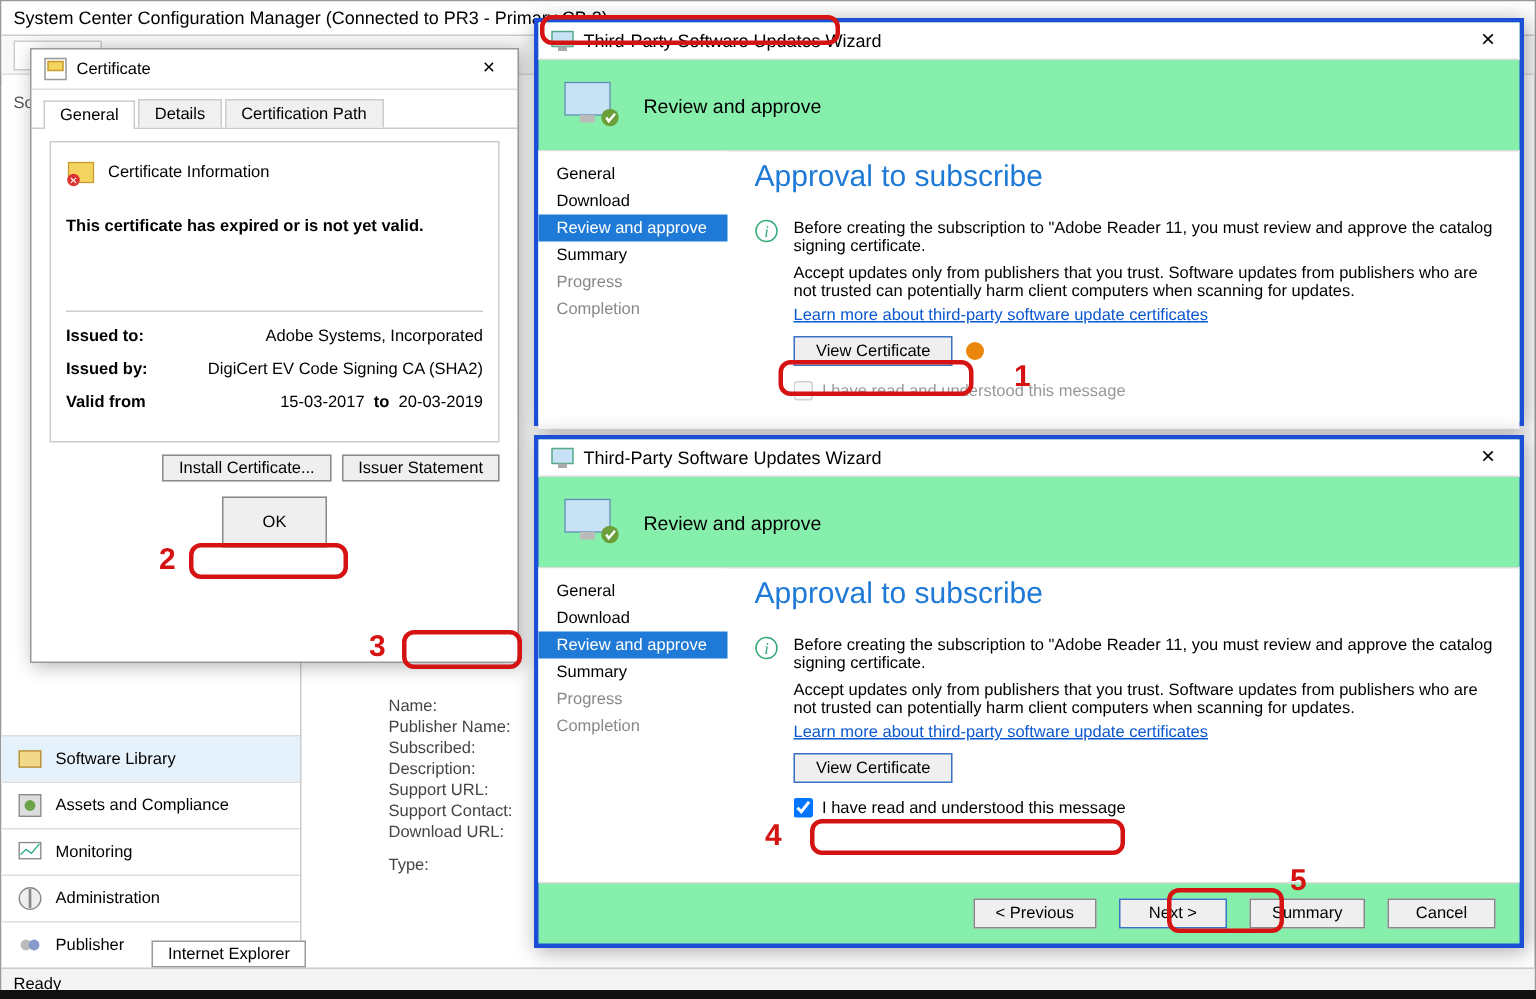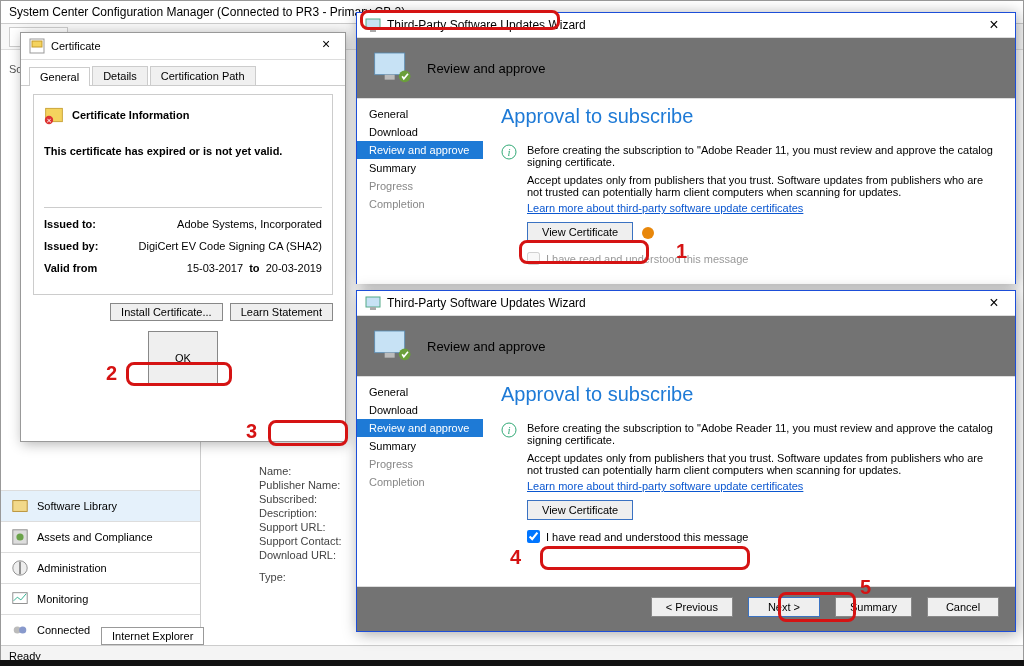--- a/index.html
+++ b/index.html
@@ -73,36 +73,36 @@
   padding:3px 10px; border:1px solid #ccc; border-bottom:none; margin-right:2px;
   background:#f0f0f0; font-size:11px;
 }
 .tab-bar .tab.active { background:#fff; position:relative; top:1px; }
 .cert-content { padding:8px 12px; }
 .cert-info-block {
   border:1px solid #ccc; padding:10px; margin-bottom:8px;
 }
 .cert-info-header { display:flex; align-items:center; gap:8px; margin-bottom:10px; }
 .cert-warn-icon { width:20px; height:20px; }
-.cert-info-title { font-weight:bold; }
+.cert-info-title { font-weight:normal; }
 .cert-expired { font-weight:bold; margin:20px 0 50px; }
 .cert-fields { border-top:1px solid #ccc; padding-top:10px; }
 .cert-fields .frow { display:flex; margin-bottom:10px; }
 .cert-fields .flabel { width:70px; font-weight:bold; }
 .cert-fields .fval { flex:1;text-align:right; }
 .cert-buttons { text-align:right; margin-top:6px; }
 .cert-buttons .btn { border:1px solid #888; background:#efefef; padding:2px 10px; font-size:11px; margin-left:4px; }
 .dlg-ok-row { text-align:center; margin-top:10px; }
-.dlg-ok-row .btn { border:1px solid #888; background:#efefef; padding:20px 26px; font-size:11px; }
+.dlg-ok-row .btn { border:1px solid #888; background:#efefef; padding:10px 26px; font-size:11px; }
 
 
 .wizard {
   position:absolute;
-  background:#737373;
-  border:1px solid #1d4ed8;
+  background:#86efac;
+  border:3px solid #1d4ed8;
   box-shadow: 2px 2px 14px rgba(0,0,0,.35);
 }
 .wiz-title { display:flex; align-items:center; padding:3px 8px; border-bottom:1px solid #ddd; background:#fff; }
 .wiz-title-icon { width:16px; height:16px; margin-right:6px; display:inline-flex; align-items:center; justify-content:center; }
 .wiz-title-text { font-size:12px; }
 .wiz-close { margin-left:auto; font-size:16px; width:26px; text-align:center; }
 .wiz-header { display:flex; align-items:center; padding:12px 16px; gap:14px; }
 .monitor-icon { width:40px; height:36px; }
 .wiz-header-text { font-size:13px; }
 .wiz-body { display:flex; background:#fff; border-top:1px solid #ddd; }
@@ -155,43 +155,43 @@
           <svg viewBox="0 0 20 20" width="18" height="18">
               <rect x="2" y="2" width="16" height="16" fill="#ddd" stroke="#888"></rect>
               <circle cx="10" cy="10" r="4" fill="#6aa34a"></circle>
             </svg>
         </span>
         <span>Assets and Compliance</span>
       </div>
       <div class="nav-item">
         <span class="nav-icon">
           <svg viewBox="0 0 20 20" width="18" height="18">
-              <circle cx="10" cy="10" r="8" fill="#eee" stroke="#888"></circle>
-              <rect x="9" y="3" width="2" height="14" fill="#888"></rect>
-            </svg>
-        </span>
-        <span>Administration</span>
+              <rect x="2" y="3" width="16" height="12" fill="#fff" stroke="#888"></rect>
+              <polyline points="3,12 7,8 11,11 17,4" stroke="#2a8" fill="none"></polyline>
+            </svg>
+        </span>
+        <span>Monitoring</span>
       </div>
       <div class="nav-item">
         <span class="nav-icon">
           <svg viewBox="0 0 20 20" width="18" height="18">
-              <rect x="2" y="3" width="16" height="12" fill="#fff" stroke="#888"></rect>
-              <polyline points="3,12 7,8 11,11 17,4" stroke="#2a8" fill="none"></polyline>
-            </svg>
-        </span>
-        <span>Monitoring</span>
+              <circle cx="10" cy="10" r="8" fill="#eee" stroke="#888"></circle>
+              <rect x="9" y="3" width="2" height="14" fill="#888"></rect>
+            </svg>
+        </span>
+        <span>Administration</span>
       </div>
       <div class="nav-item">
         <span class="nav-icon">
           <svg viewBox="0 0 20 20" width="18" height="18">
               <circle cx="7" cy="10" r="4" fill="#bbb"></circle>
               <circle cx="13" cy="10" r="4" fill="#89c"></circle>
             </svg>
         </span>
-        <span>Connected</span>
+        <span>Publisher</span>
       </div>
     </div>
     <div style="width:50px;"></div>
     <div class="detail-panel">
       <div style="height:400px;"></div>
       <div class="row">Name:</div>
       <div class="row">Publisher Name:</div>
       <div class="row">Subscribed:</div>
       <div class="row">Description:</div>
       <div class="row">Support URL:</div>
@@ -247,21 +247,21 @@
         <div class="frow">
           <div class="flabel">Valid from</div>
           <div class="fval">
             <span>15-03-2017</span>&nbsp; <b>to</b> &nbsp;<span>20-03-2019</span>
           </div>
         </div>
       </div>
     </div>
     <div class="cert-buttons">
       <button class="btn">Install Certificate...</button>
-      <button class="btn">Learn Statement</button>
+      <button class="btn">Issuer Statement</button>
     </div>
     <div class="dlg-ok-row">
       <button class="btn">OK</button>
     </div>
   </div>
 </div>
 
 <div class="wizard" style="left:356px; top:12px; width:660px; height:272px; z-index:30;">
   <div class="wiz-title">
     <span class="wiz-title-icon">

